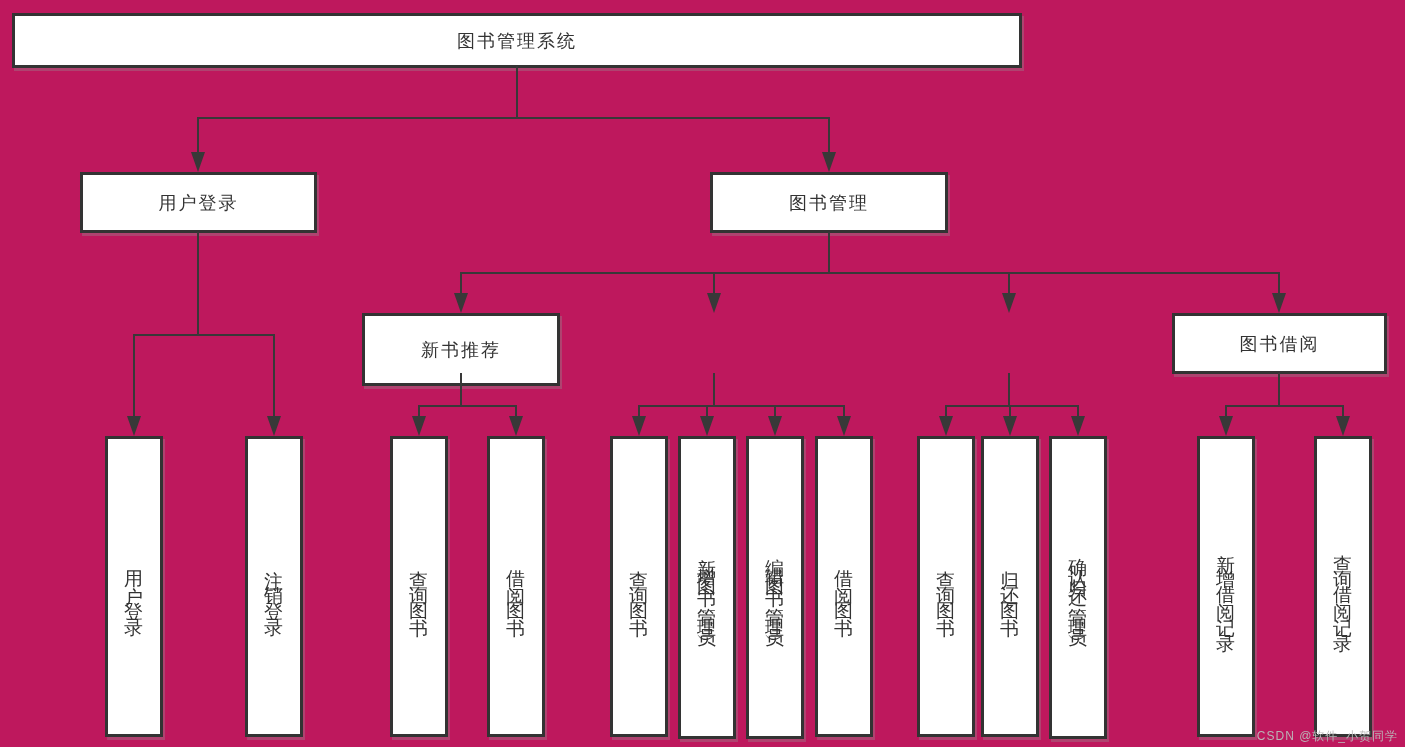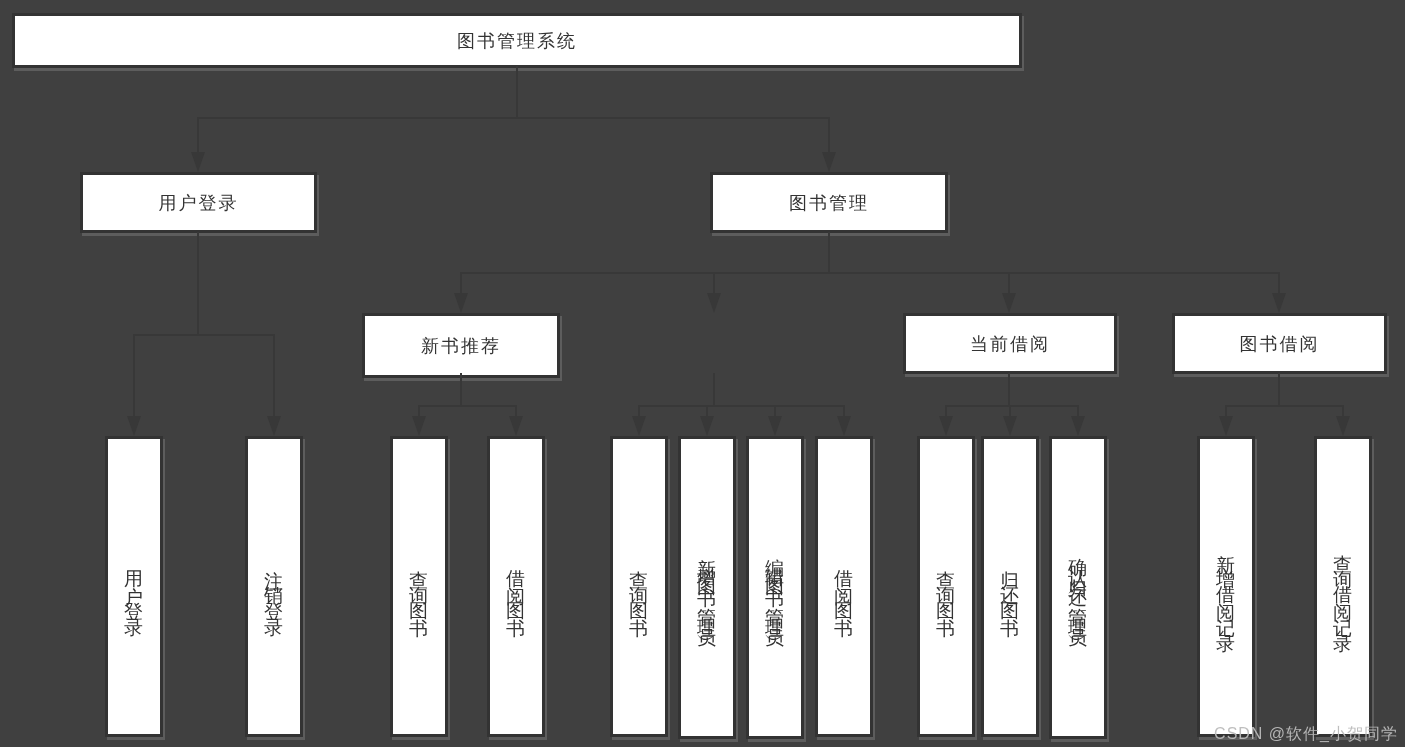--- a/index.html
+++ b/index.html
@@ -1,17 +1,17 @@
 <!DOCTYPE html>
 <html><head>
 <meta charset="utf-8">
 <style>
   html,body{margin:0;padding:0;background:#fff;}
   #canvas{
-    position:relative;width:1405px;height:747px;background:#404040;overflow:hidden;
+    position:relative;width:1405px;height:747px;background:#be185d;overflow:hidden;
     font-family:"Liberation Sans","DejaVu Sans",sans-serif;color:#333333;
   }
   .hbox{
     position:absolute;box-sizing:border-box;background:#fff;border:3px solid #333333;
     display:flex;align-items:center;justify-content:center;
     font-size:18px;letter-spacing:2px;color:#333333;
     box-shadow:2px 3px 0 rgba(150,150,150,0.35);
   }
   .vbox{
     position:absolute;box-sizing:border-box;background:#fff;border:3px solid #333333;
@@ -25,45 +25,42 @@
   }
   .vlabel.long{letter-spacing:10px;}
   .hline{position:absolute;height:2px;background:#383838;}
   .vline{position:absolute;width:2px;background:#383838;}
   .arrow{
     position:absolute;width:0;height:0;
     border-left:7px solid transparent;border-right:7px solid transparent;
     border-top:20px solid #383838;
   }
   .watermark{
-    position:absolute;right:7px;bottom:2px;font-size:16px;
+    position:absolute;right:7px;bottom:2px;font-size:12px;
     color:rgba(187,187,187,0.95);letter-spacing:1px;z-index:5;
   }
 </style>
 </head>
 <body>
 
 <div id="canvas">
 
   <div class="hbox" style="left:12px;top:13px;width:1010px;height:55px;">
     <span>图书管理系统</span>
   </div>
 
   <div class="hbox" style="left:80px;top:172px;width:237px;height:61px;">
     <span>用户登录</span>
   </div>
   <div class="hbox" style="left:710px;top:172px;width:238px;height:61px;">
     <span>图书管理</span>
   </div>
 
-  <div class="hbox" style="left:362px;top:313px;width:198px;height:65px;">
+  <div class="hbox" style="left:362px;top:313px;width:198px;height:73px;">
     <span>新书推荐</span>
-  </div>
-  <div class="hbox" style="left:903px;top:313px;width:214px;height:61px;">
-    <span>当前借阅</span>
   </div>
   <div class="hbox" style="left:1172px;top:313px;width:215px;height:61px;">
     <span>图书借阅</span>
   </div>
 
   <div class="vbox" style="left:105px;top:436px;width:58px;height:301px;">
     <span class="vlabel">用户登录</span>
   </div>
   <div class="vbox" style="left:245px;top:436px;width:58px;height:301px;">
     <span class="vlabel">注销登录</span>

